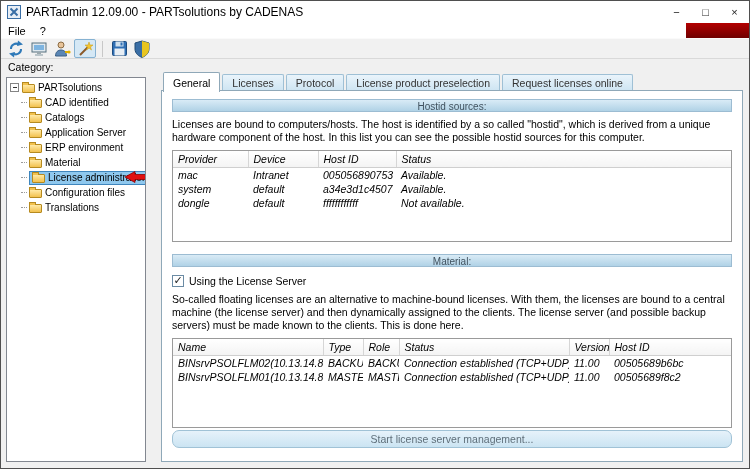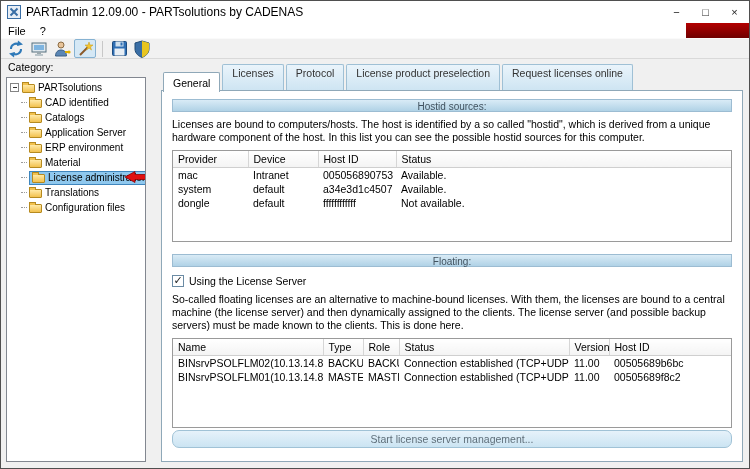--- a/index.html
+++ b/index.html
@@ -35,30 +35,30 @@
   .expander::after { content:""; position:absolute; left:2px; top:3px; width:4px; height:1px; background:#333; }
   .folder { width:13px; height:9px; background:linear-gradient(#ffe9a6,#f2c14e); border:1px solid #b68a1f; border-radius:1px; position:relative; margin-right:3px; margin-top:2px; flex:0 0 auto; }
   .folder::before { content:""; position:absolute; left:-1px; top:-3px; width:5px; height:2px; background:#f2c14e; border:1px solid #b68a1f; border-bottom:none; }
   .tlabel { color:#000; }
   .selbox { display:inline-flex; align-items:center; background:#8fc8ee; border:1px solid #3f86bd; padding:0 2px; height:14px; }
   .red-arrow { position:absolute; left:118px; top:93px; }
 
   
   .content { position:absolute; left:160px; top:70px; right:6px; bottom:6px; }
   .tabs { position:absolute; left:0; right:0; top:0; height:20px; display:flex; align-items:flex-end; padding-left:2px; }
-  .tab { margin-right:2px; padding:2px 9px; font-size:10.5px; color:#333; background:linear-gradient(#eaf4fb,#cde4f2); border:1px solid #9fc0d5; border-bottom:none; border-radius:2px 2px 0 0; height:27px; line-height:12px; white-space:nowrap; }
+  .tab { margin-right:2px; padding:2px 9px; font-size:10.5px; color:#333; background:linear-gradient(#eaf4fb,#cde4f2); border:1px solid #9fc0d5; border-bottom:none; border-radius:2px 2px 0 0; height:17px; line-height:12px; white-space:nowrap; }
   .tab.active { background:#fff; height:20px; padding-top:4px; margin-bottom:-1px; position:relative; z-index:3; color:#000; border-color:#8fa8b8; }
   .panel { position:absolute; left:0; right:0; top:19px; bottom:0; background:#fff; border:1px solid #8fa8b8; padding:8px 8px 12px; font-size:10.5px; }
 
   .strip { height:13px; line-height:13px; background:linear-gradient(#d9ebf6,#b0d2e6); border:1px solid #9cbcd2; text-align:center; font-size:10px; color:#41525f; margin:0 2px 6px; }
   .desc { margin:0 2px 6px; line-height:13px; color:#000; }
   .twrap { border:1px solid #9a9a9a; margin:0 2px; background:#fff; overflow:hidden; }
   .t1 { height:92px; margin-bottom:12px; }
   .t2 { height:90px; }
-  table { width:100%; border-collapse:collapse; table-layout:fixed; font-size:10.5px; }
+  table { width:100%; border-collapse:collapse; table-layout:fixed; font-size:10.5px;font-style:italic; }
   th { font-weight:normal; text-align:left; padding:2px 4px 2px 5px; border-right:1px solid #d6d6d6; border-bottom:1px solid #cfcfcf; background:linear-gradient(#ffffff,#f4f4f4); height:15px; white-space:nowrap; overflow:hidden; }
   th:last-child { border-right:none; }
   td { padding:1px 4px 1px 5px; white-space:nowrap; overflow:hidden; height:13px; color:#000; }
 
   .cbrow { display:flex; align-items:center; margin:1px 2px 5px; height:15px; }
   .checkbox { width:12px; height:12px; border:1px solid #6b8ba4; background:#fff; display:inline-flex; align-items:center; justify-content:center; margin-right:5px; }
   .check { font-size:11px; line-height:10px; color:#1a1a1a; margin-top:-2px; }
 
   .start-btn { position:absolute; left:10px; right:10px; bottom:13px; height:18px; line-height:16px; text-align:center; background:linear-gradient(#e6f2fa,#cbe4f2); border:1px solid #a0c2d6; border-radius:7px; color:#5f6f7a; font-size:10.5px; }
 </style>
@@ -172,26 +172,26 @@
     <div class="trow child">
       <span class="stub"></span>
       <span class="selbox">
         <span class="folder"></span>
         <span class="tlabel">License administration</span>
       </span>
     </div>
     <div class="trow child">
       <span class="stub"></span>
       <span class="folder"></span>
+      <span class="tlabel">Configuration files</span>
+    </div>
+    <div class="trow child">
+      <span class="stub"></span>
+      <span class="folder"></span>
       <span class="tlabel">Translations</span>
-    </div>
-    <div class="trow child">
-      <span class="stub"></span>
-      <span class="folder"></span>
-      <span class="tlabel">Configuration files</span>
     </div>
     <svg class="red-arrow" width="30" height="12">
       <polygon points="0,6 10,0.5 10,3.5 29,3.5 29,8.5 10,8.5 10,11.5" fill="#e01010" stroke="#8f0000" stroke-width="0.8"></polygon>
     </svg>
   </div>
 
   <div class="content">
     <div class="tabs">
       <div class="tab active">General</div>
       <div class="tab">Licenses</div>
@@ -237,21 +237,21 @@
             <tr>
               <td>dongle</td>
               <td>default</td>
               <td>ffffffffffff</td>
               <td>Not available.</td>
             </tr>
           </tbody>
         </table>
       </div>
 
-      <div class="strip">Floating:</div>
+      <div class="strip">Material:</div>
 
       <div class="cbrow">
         <span class="checkbox">
           <span class="check">✓</span>
         </span>
         <span>Using the License Server</span>
       </div>
 
       <div class="desc">So-called floating licenses are an alternative to machine-bound licenses. With them, the licenses are bound to a central machine (the license server) and then dynamically assigned to the clients. The license server (and possible backup servers) must be made known to the clients. This is done here.</div>
 

